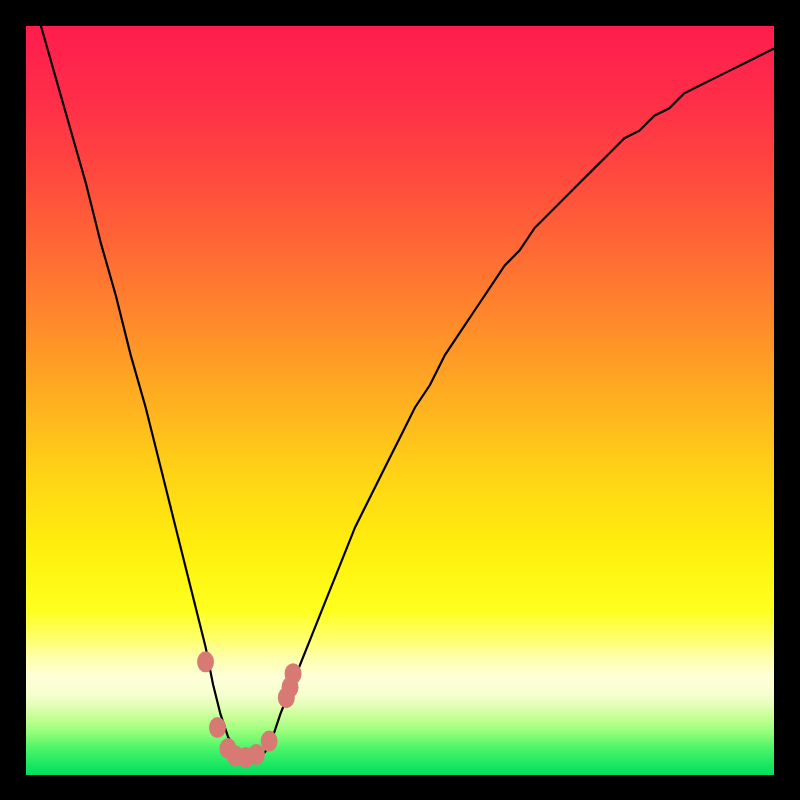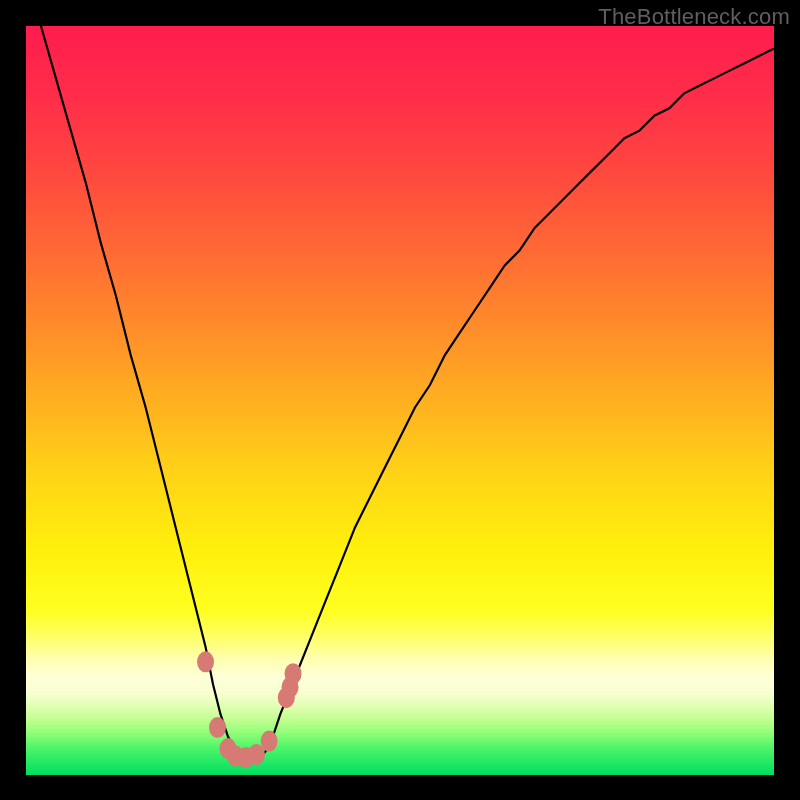--- a/index.html
+++ b/index.html
@@ -49,21 +49,20 @@
   }
   .marker {
     fill: #d77a74;
     stroke: none;
   }
 </style>
 </head>
 <body>
 
 <div class="frame">
-  <div class="watermark">TheBottleneck.com</div>
   <div class="plot" id="plot">
       <div class="grad" style="top: 746px; height: 2.6px; background: rgb(0, 224, 96);"></div>
       <div class="grad" style="top: 744px; height: 2.6px; background: rgb(6, 226, 97);"></div>
       <div class="grad" style="top: 742px; height: 2.6px; background: rgb(12, 227, 98);"></div>
       <div class="grad" style="top: 740px; height: 2.6px; background: rgb(17, 229, 98);"></div>
       <div class="grad" style="top: 738px; height: 2.6px; background: rgb(23, 230, 99);"></div>
       <div class="grad" style="top: 736px; height: 2.6px; background: rgb(29, 232, 100);"></div>
       <div class="grad" style="top: 734px; height: 2.6px; background: rgb(35, 234, 101);"></div>
       <div class="grad" style="top: 732px; height: 2.6px; background: rgb(41, 235, 101);"></div>
       <div class="grad" style="top: 730px; height: 2.6px; background: rgb(47, 237, 102);"></div>

